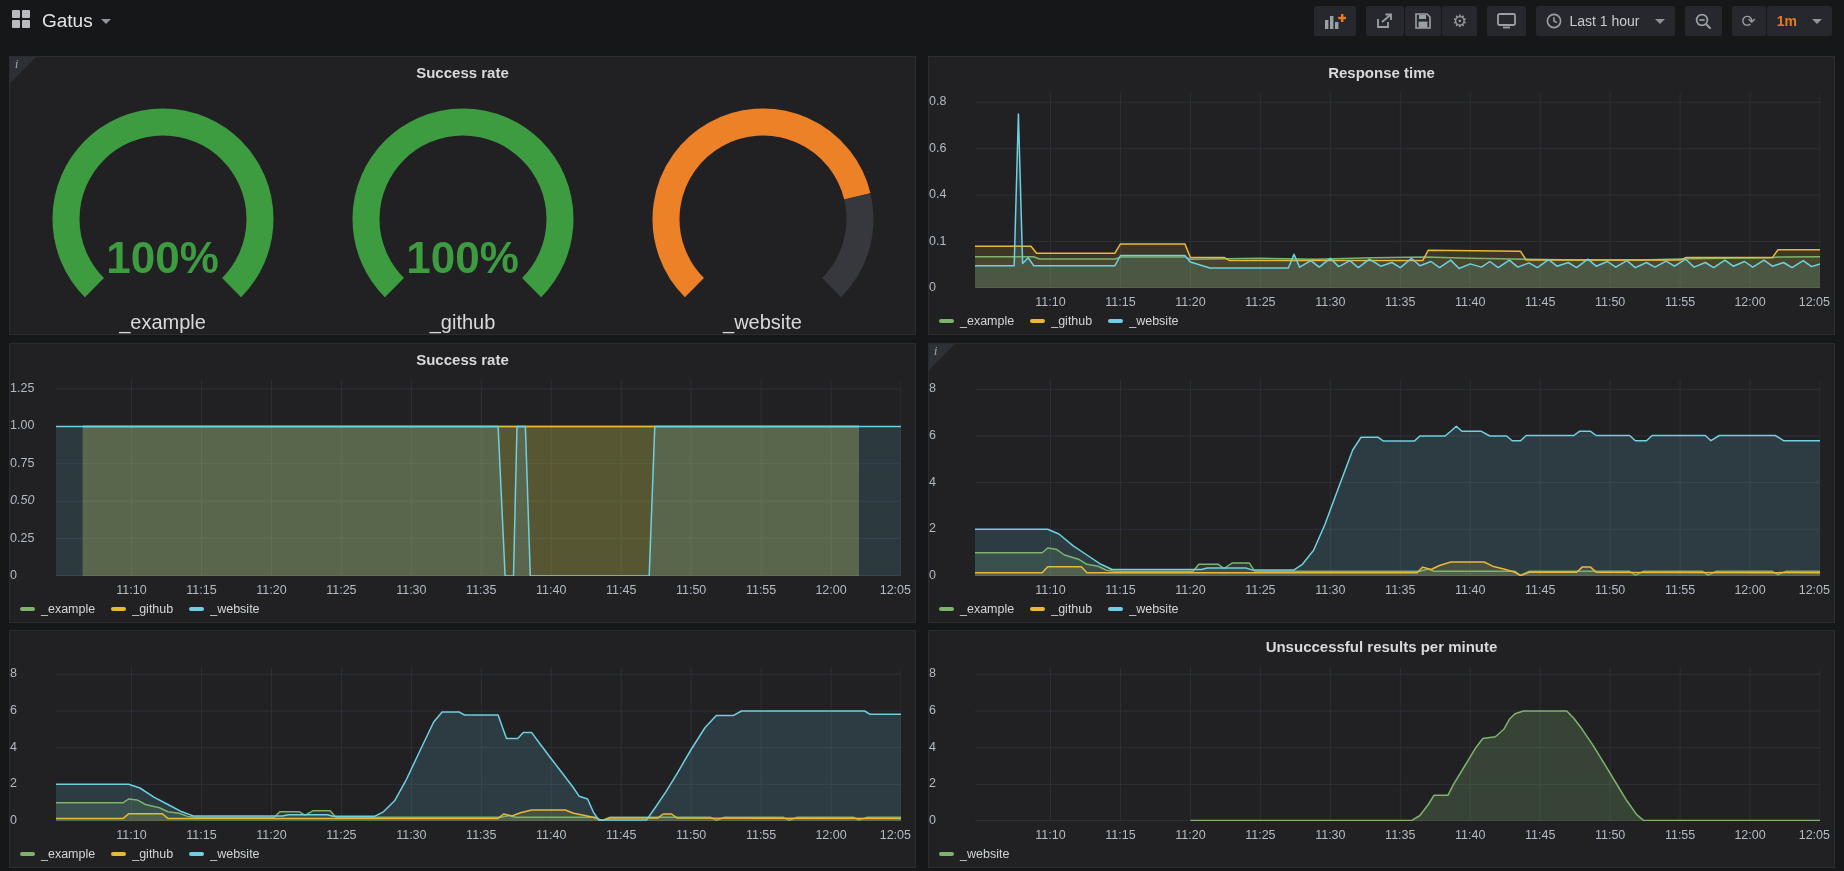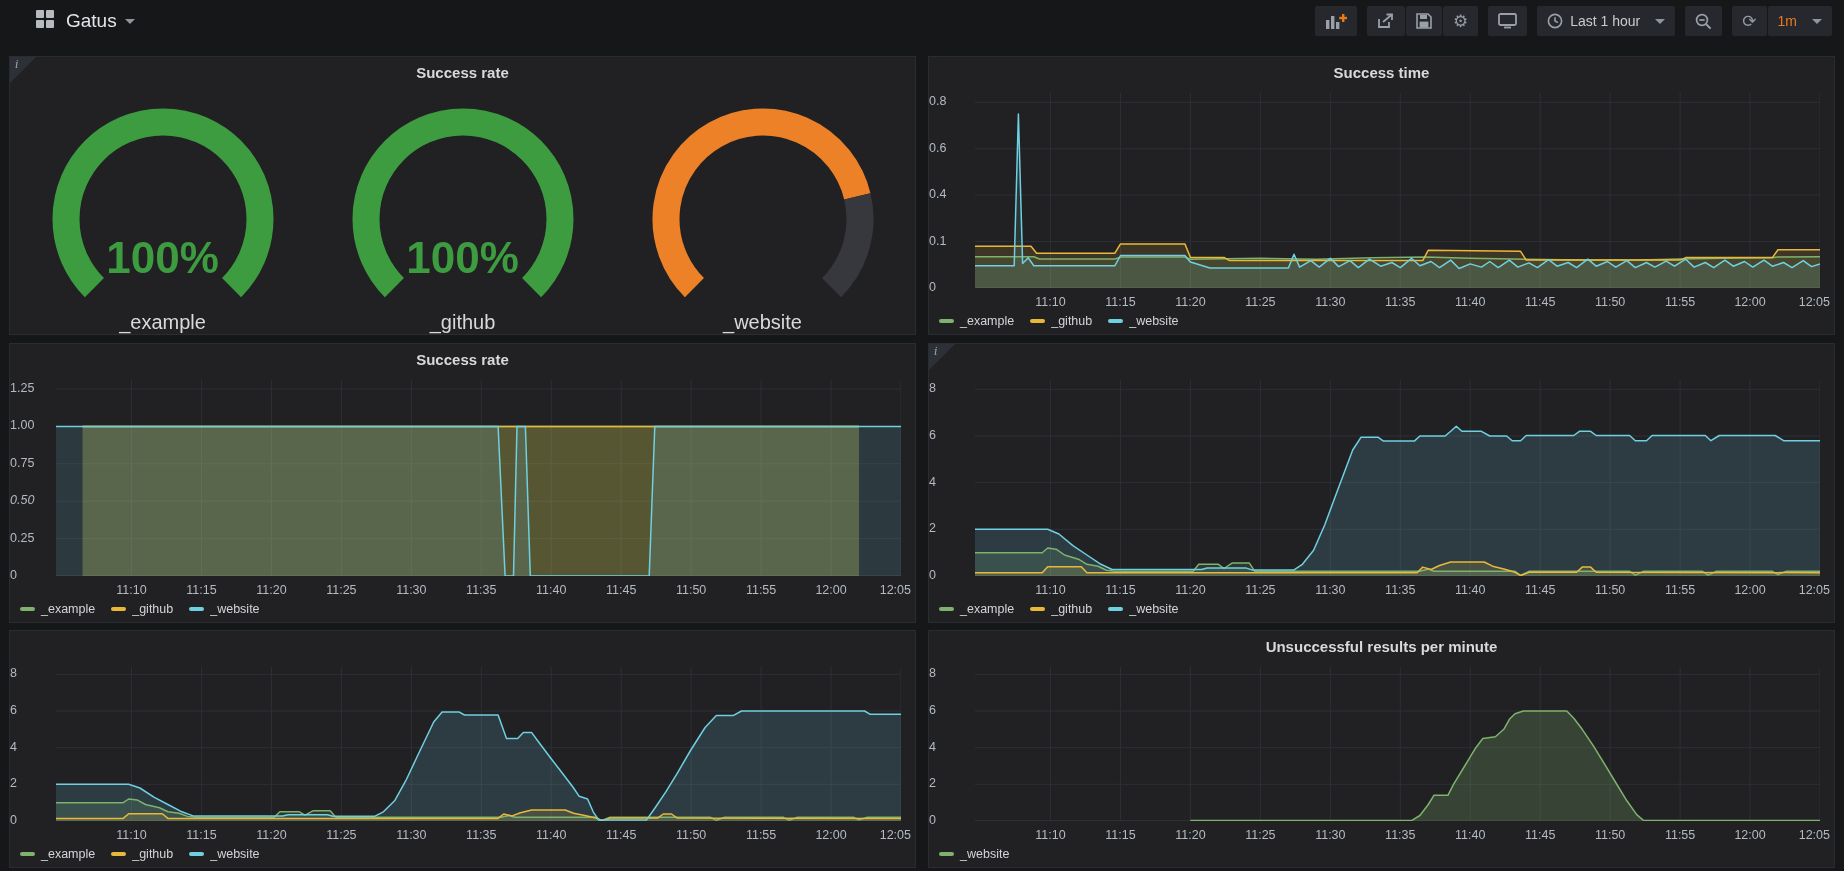--- a/index.html
+++ b/index.html
@@ -3,29 +3,29 @@
 <meta charset="utf-8">
 <style>
   html,body{margin:0;padding:0;}
   body{
     width:1844px;height:871px;overflow:hidden;position:relative;
     background:#161719;color:#d8d9da;
     font-family:"Liberation Sans","DejaVu Sans",sans-serif;
   }
   
   .navbar{position:absolute;top:0;left:0;right:0;height:42px;display:flex;align-items:center;padding:0 12px;box-sizing:border-box;}
-  .nav-left{display:flex;align-items:center;margin-left:24px;}
+  .nav-left{display:flex;align-items:center;}
   .nav-title{font-size:19px;color:#e3e5e8;margin-left:12px;cursor:pointer;display:flex;align-items:center;}
   .caret{width:0;height:0;border-left:5px solid transparent;border-right:5px solid transparent;border-top:5px solid #8e959c;display:inline-block;margin-left:8px;}
   .nav-right{margin-left:auto;display:flex;align-items:center;gap:10px;}
   .btn-group{display:flex;gap:1px;}
   .nav-btn{height:30px;background:#26282d;display:flex;align-items:center;gap:7px;padding:0 10px;border-radius:2px;color:#c7cbd0;font-size:14px;cursor:pointer;white-space:nowrap;}
   .nav-btn svg{display:block;}
   .glyph{font-family:"DejaVu Sans",sans-serif;color:#959aa0;font-size:17px;line-height:1;}
-  .orange-text{color:#eb7b18;font-weight:400;}
+  .orange-text{color:#eb7b18;font-weight:700;}
   
   .panel{position:absolute;background:#212124;border:1px solid #2a2c31;box-sizing:border-box;overflow:hidden;}
   .p0{left:9px;top:56px;width:907px;height:279px;}
   .p1{left:928px;top:56px;width:907px;height:279px;}
   .p2{left:9px;top:343px;width:907px;height:280px;}
   .p3{left:928px;top:343px;width:907px;height:280px;}
   .p4{left:9px;top:630px;width:907px;height:238px;}
   .p5{left:928px;top:630px;width:907px;height:238px;}
   .panel-title{position:absolute;top:0;left:0;right:0;height:32px;line-height:32px;text-align:center;font-size:15px;font-weight:700;color:#d8d9da;cursor:pointer;z-index:2;}
   .info-corner{position:absolute;top:0;left:0;width:0;height:0;border-top:26px solid #2d3036;border-right:26px solid transparent;z-index:3;cursor:pointer;}
@@ -138,21 +138,21 @@
           <path d="M81.41064222490488 186.5893577750951 A97 97 0 1 1 218.5893577750951 186.5893577750951" fill="none" stroke="#3D9C40" stroke-width="27"></path>
         </svg><div class="gauge-value" style="color: rgb(61, 156, 64);">100%</div><div class="gauge-label">_github</div></div>
       <div class="gauge"><svg width="300" height="205">
           <path d="M81.41064222490488 186.5893577750951 A97 97 0 1 1 244.32699150928704 95.38543228786162" fill="none" stroke="#ED8128" stroke-width="27"></path>
           <path d="M244.32699150928704 95.38543228786162 A97 97 0 0 1 218.5893577750951 186.5893577750951" fill="none" stroke="#36383D" stroke-width="27"></path>
         </svg><div class="gauge-label">_website</div></div>
     </div>
 </div>
 
 <div class="panel p1">
-  <div class="panel-title">Success time</div>
+  <div class="panel-title">Response time</div>
   <div class="plot">
       <svg width="845" height="195">
         <line x1="75.54635761589405" y1="0" x2="75.54635761589405" y2="195" stroke="#2c3036" stroke-width="1"></line>
         <line x1="145.49668874172187" y1="0" x2="145.49668874172187" y2="195" stroke="#2c3036" stroke-width="1"></line>
         <line x1="215.4470198675497" y1="0" x2="215.4470198675497" y2="195" stroke="#2c3036" stroke-width="1"></line>
         <line x1="285.3973509933775" y1="0" x2="285.3973509933775" y2="195" stroke="#2c3036" stroke-width="1"></line>
         <line x1="355.3476821192053" y1="0" x2="355.3476821192053" y2="195" stroke="#2c3036" stroke-width="1"></line>
         <line x1="425.29801324503313" y1="0" x2="425.29801324503313" y2="195" stroke="#2c3036" stroke-width="1"></line>
         <line x1="495.24834437086093" y1="0" x2="495.24834437086093" y2="195" stroke="#2c3036" stroke-width="1"></line>
         <line x1="565.1986754966887" y1="0" x2="565.1986754966887" y2="195" stroke="#2c3036" stroke-width="1"></line>

